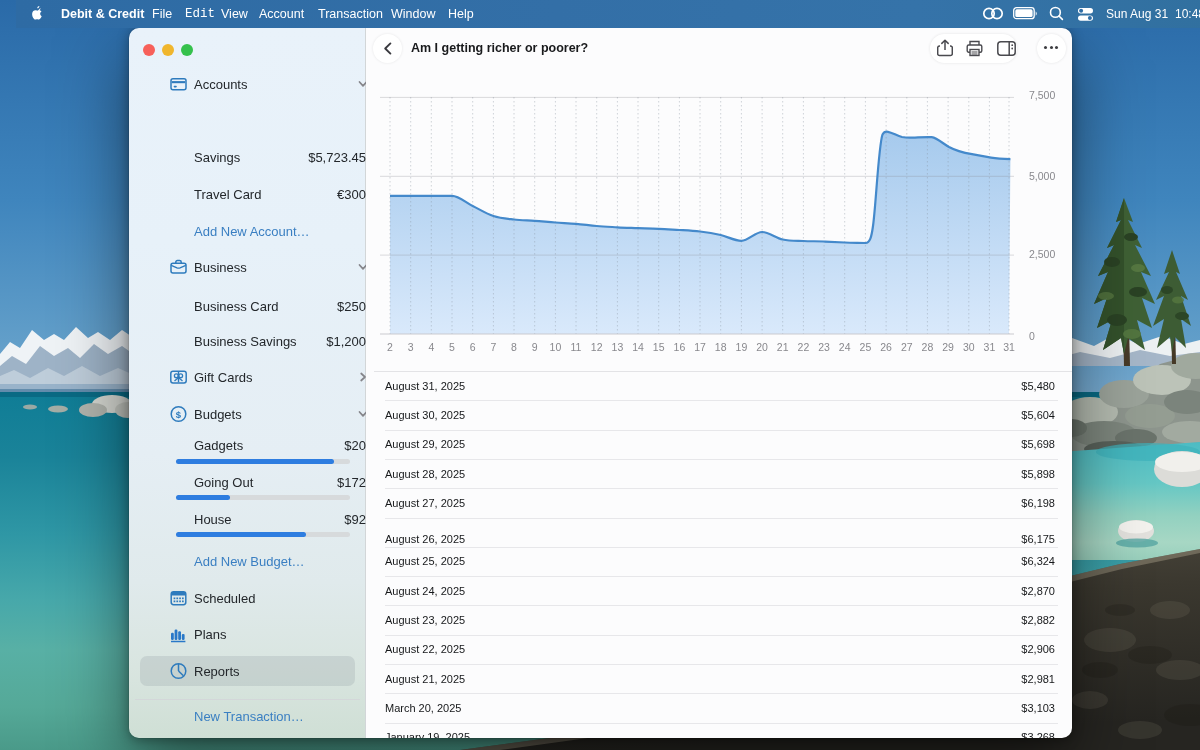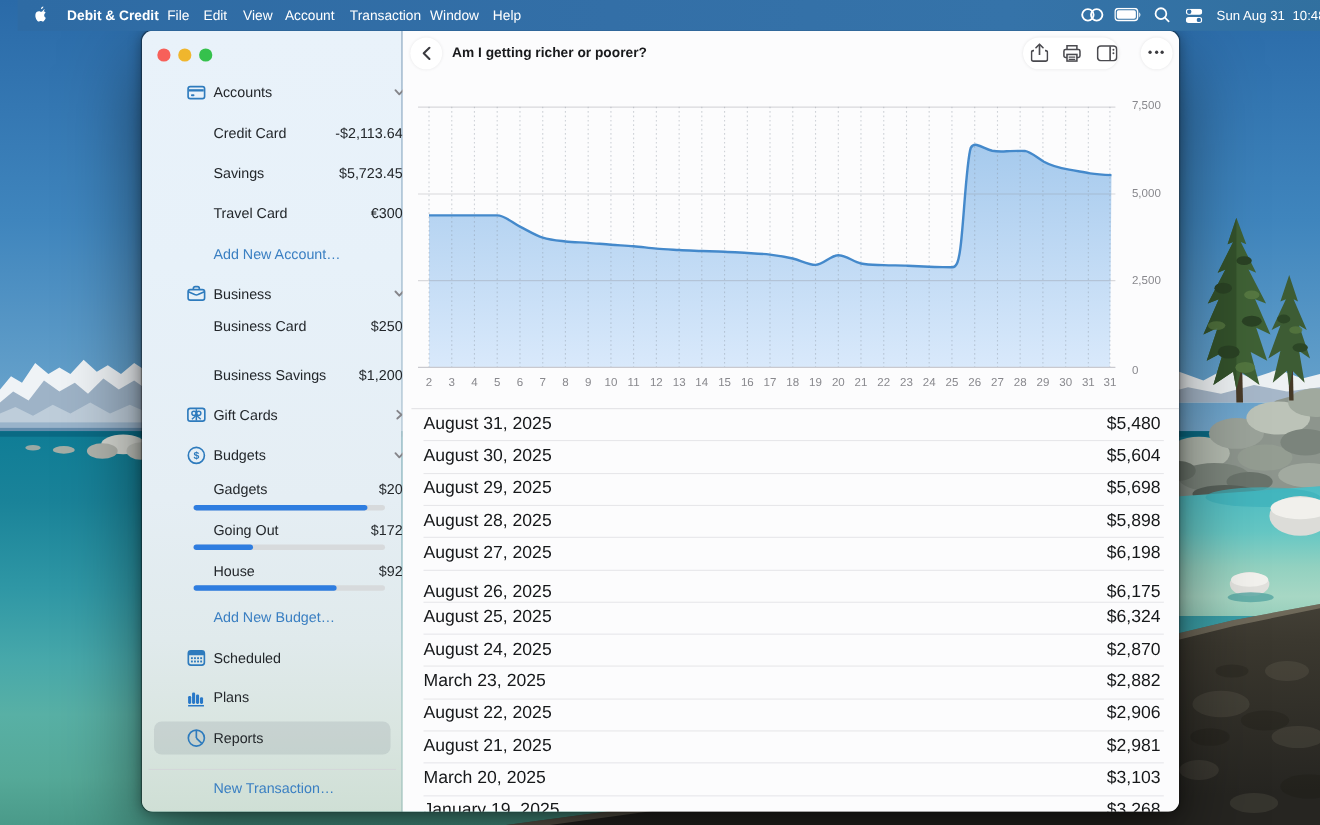--- a/index.html
+++ b/index.html
@@ -22,21 +22,21 @@
   .abs { position:absolute; }
   .srow { position:absolute; left:0; width:237px; height:20px; font-size:13px; color:#23272b;margin-left:18px; }
   .srow .lbl { position:absolute; left:47px; top:50%; transform:translateY(-50%); }
   .srow .val { position:absolute; right:18px; top:50%; transform:translateY(-50%); }
   .srow .ic { position:absolute; left:22px; top:50%; transform:translateY(-50%); width:19px; height:19px; }
   .srow .chev { position:absolute; right:15px; top:50%; transform:translateY(-50%); width:12px; height:12px; }
   .blue { color:#3a7fc2; }
   .bar { position:absolute; left:47px; width:174px; height:5px; border-radius:2.5px; background:#d7dadc; }
   .bar > div { height:5px; border-radius:2.5px; background:#2e7de0; }
   
-  .trow { position:absolute; left:0; width:706px; height:29.3px; font-size:16px; color:#16181a; }
+  .trow { position:absolute; left:0; width:706px; height:29.3px; font-size:11px; color:#16181a; }
   .trow .d { position:absolute; left:19px; top:50%; transform:translateY(-50%); }
   .trow .v { position:absolute; right:17px; top:50%; transform:translateY(-50%); }
   .tline { position:absolute; left:19px; width:673px; height:1px; background:#e7e7ea; }
 </style>
 </head>
 <body>
 <svg id="wall" viewBox="0 0 1200 750" preserveAspectRatio="none">
   <defs>
     <linearGradient id="sky" x1="0" y1="0" x2="0" y2="1">
       <stop offset="0" stop-color="#2a6aa8"></stop>
@@ -144,21 +144,21 @@
     <ellipse cx="1190" cy="715" rx="26" ry="11"></ellipse>
     <ellipse cx="1120" cy="610" rx="15" ry="6"></ellipse>
   </g>
 </svg>
 <div id="menubar">
   <svg class="it" style="left:15px;top:0;" width="14" height="28" viewBox="0 0 14 28">
     <path d="M9.6,8.1c-0.1,0.9-0.5,1.6-1,2.2c0.9,0.1,1.5,0.5,1.9,1.2c-0.9,0.6-1.4,1.4-1.3,2.5c0.1,1 ,0.6,1.8,1.5,2.2c-0.4,1.1-1,2.1-1.8,2.9c-0.5,0.5-1.1,0.6-1.8,0.3c-0.7-0.3-1.4-0.3-2.1,0c-0.8,0.3-1.4,0.2-1.9-0.4c-1.6-1.7-2.2-3.7-1.9-5.8c0.3-1.8,1.6-2.9,3.2-2.9c0.4,0,0.9,0.1,1.4,0.3c0.4,0.1,0.7,0.1,1.1,0C7.8,10.2,8.7,8.3,9.6,8.1z M8.4,5.9c0.1,1.1-0.9,2.3-2.1,2.4C6.1,7.1,7.2,6,8.4,5.9z" fill="#ffffff"></path>
   </svg>
   <div class="it" style="left:45px;font-weight:bold;">Debit &amp; Credit</div>
   <div class="it" style="left:136px;">File</div>
-  <div class="it" style="left:169px;">Edit</div>
+  <div class="it" style="left:169px;font-family:Liberation Mono, monospace;">Edit</div>
   <div class="it" style="left:205px;">View</div>
   <div class="it" style="left:243px;">Account</div>
   <div class="it" style="left:302px;">Transaction</div>
   <div class="it" style="left:375px;">Window</div>
   <div class="it" style="left:432px;">Help</div>
   <svg class="it" style="left:965px;top:5.5px;height:15px;" width="24" height="15" viewBox="0 0 24 15">
     <circle cx="8" cy="7.5" r="5.2" fill="none" stroke="#fff" stroke-width="1.7"></circle>
     <circle cx="16" cy="7.5" r="5.2" fill="none" stroke="#fff" stroke-width="1.7"></circle>
   </svg>
   <svg class="it" style="left:997px;top:7px;height:13px;width:25px;" width="25" height="13" viewBox="0 0 25 13">
@@ -189,24 +189,20 @@
       <svg class="ic" viewBox="0 0 19 19">
           <rect x="2" y="4.2" width="15" height="11" rx="2" fill="none" stroke="#2e7bbd" stroke-width="1.5"></rect>
           <rect x="2.8" y="6.6" width="13.4" height="2.1" fill="#2e7bbd"></rect>
           <rect x="4.6" y="11.2" width="3.2" height="1.7" rx="0.8" fill="#2e7bbd"></rect>
         </svg>
       <span class="lbl">Accounts</span>
       <svg class="chev" viewBox="0 0 12 12">
           <path d="M2.5,4 L6,7.8 L9.5,4" fill="none" stroke="#85858a" stroke-width="1.7" stroke-linecap="round" stroke-linejoin="round"></path>
         </svg>
     </div>
-    <div class="srow" style="top:82.5px;">
-        <span class="lbl">Credit Card</span>
-        <span class="val">-$2,113.64</span>
-      </div>
     <div class="srow" style="top:119px;">
         <span class="lbl">Savings</span>
         <span class="val">$5,723.45</span>
       </div>
     <div class="srow" style="top:155.5px;">
         <span class="lbl">Travel Card</span>
         <span class="val">€300</span>
       </div>
     <div class="srow" style="top:192.5px;">
         <span class="lbl blue">Add New Account…</span>
@@ -216,21 +212,21 @@
       <svg class="ic" viewBox="0 0 19 19">
           <rect x="2" y="5.8" width="15" height="9.6" rx="2" fill="none" stroke="#2e7bbd" stroke-width="1.5"></rect>
           <path d="M6.8,5.6 V4.6 a1.6,1.6 0 0 1 1.6,-1.6 h2.2 a1.6,1.6 0 0 1 1.6,1.6 V5.6" fill="none" stroke="#2e7bbd" stroke-width="1.5"></path>
           <path d="M2.2,7.8 L8,10.3 a4,4 0 0 0 3,0 L16.8,7.8" fill="none" stroke="#2e7bbd" stroke-width="1.4"></path>
         </svg>
       <span class="lbl">Business</span>
       <svg class="chev" viewBox="0 0 12 12">
           <path d="M2.5,4 L6,7.8 L9.5,4" fill="none" stroke="#85858a" stroke-width="1.7" stroke-linecap="round" stroke-linejoin="round"></path>
         </svg>
     </div>
-    <div class="srow" style="top:258px;padding-left:12px;">
+    <div class="srow" style="top:268px;padding-left:12px;">
         <span class="lbl">Business Card</span>
         <span class="val">$250</span>
       </div>
     <div class="srow" style="top:302.5px;padding-left:48px;">
         <span class="lbl">Business Savings</span>
         <span class="val">$1,200</span>
       </div>
 
     <div class="srow" style="top:339px;">
       <svg class="ic" viewBox="0 0 19 19">
@@ -479,21 +475,21 @@
         <span class="d">August 25, 2025</span>
         <span class="v">$6,324</span>
       </div>
     <div class="tline" style="top:548.1px;"></div>
     <div class="trow" style="top:548.1px;">
         <span class="d">August 24, 2025</span>
         <span class="v">$2,870</span>
       </div>
     <div class="tline" style="top:577.4px;"></div>
     <div class="trow" style="top:577.4px;">
-        <span class="d">March 23, 2025</span>
+        <span class="d">August 23, 2025</span>
         <span class="v">$2,882</span>
       </div>
     <div class="tline" style="top:606.7px;"></div>
     <div class="trow" style="top:606.7px;">
         <span class="d">August 22, 2025</span>
         <span class="v">$2,906</span>
       </div>
     <div class="tline" style="top:636.0px;"></div>
     <div class="trow" style="top:636.0px;">
         <span class="d">August 21, 2025</span>

